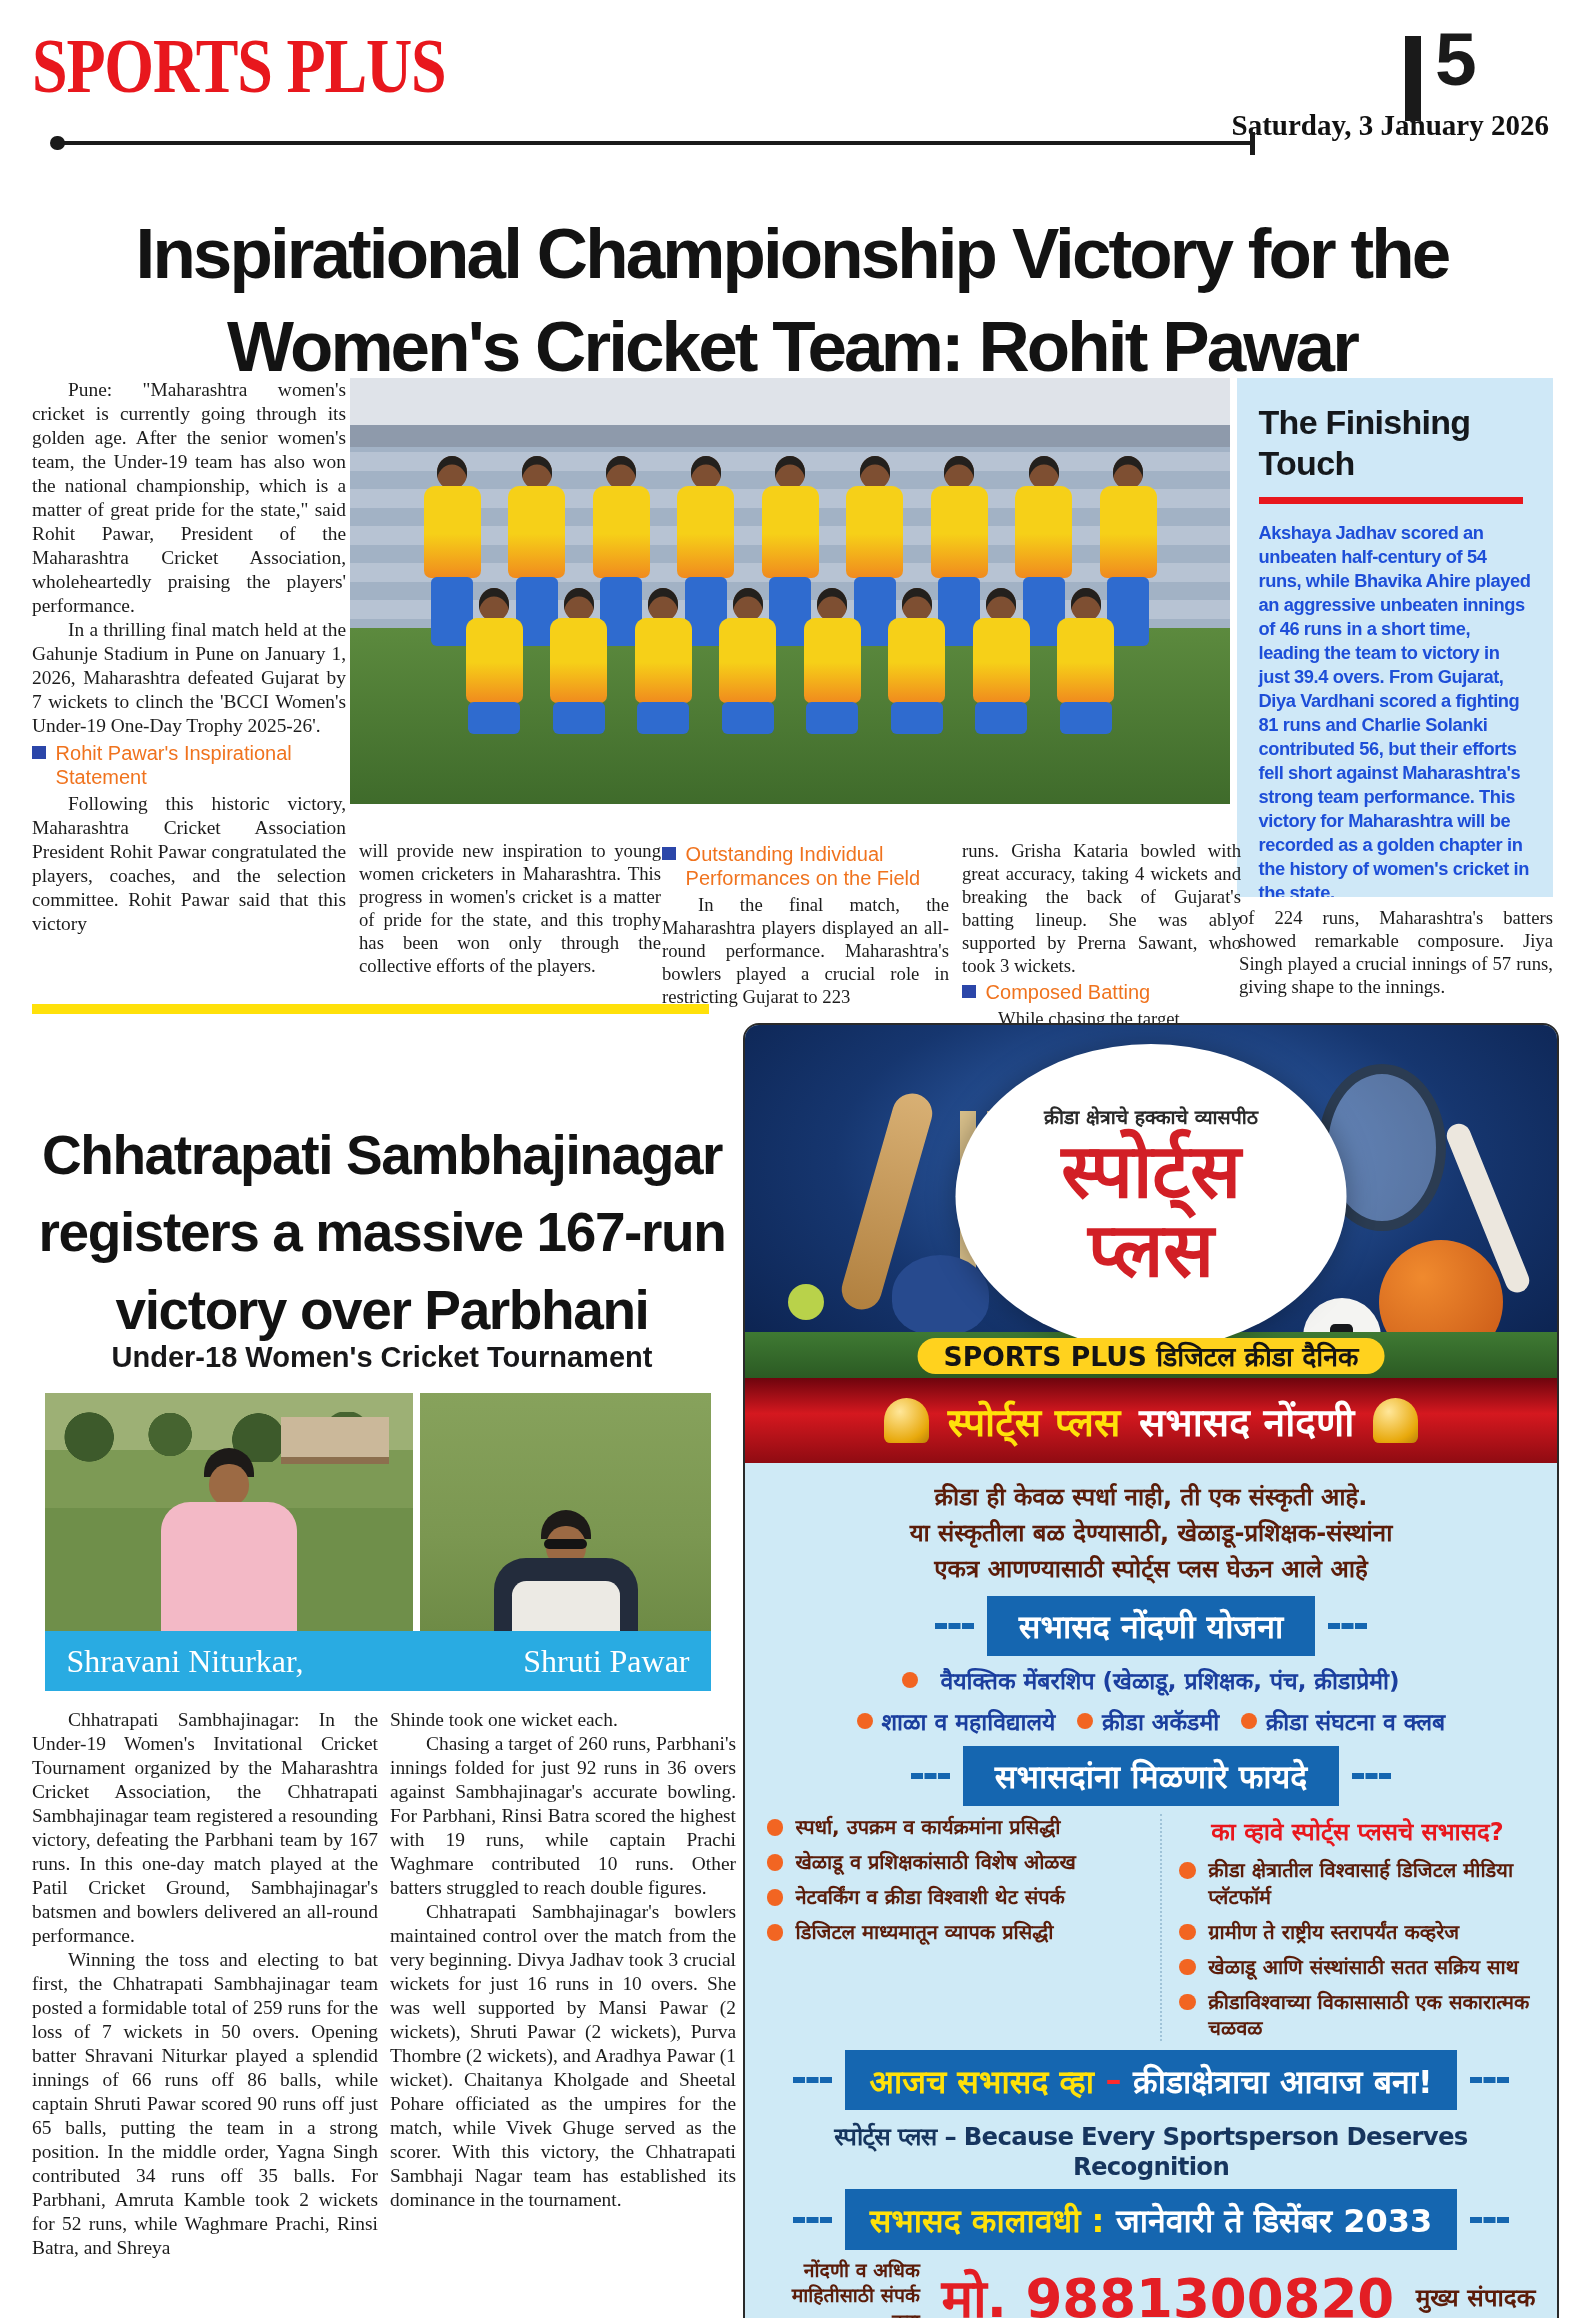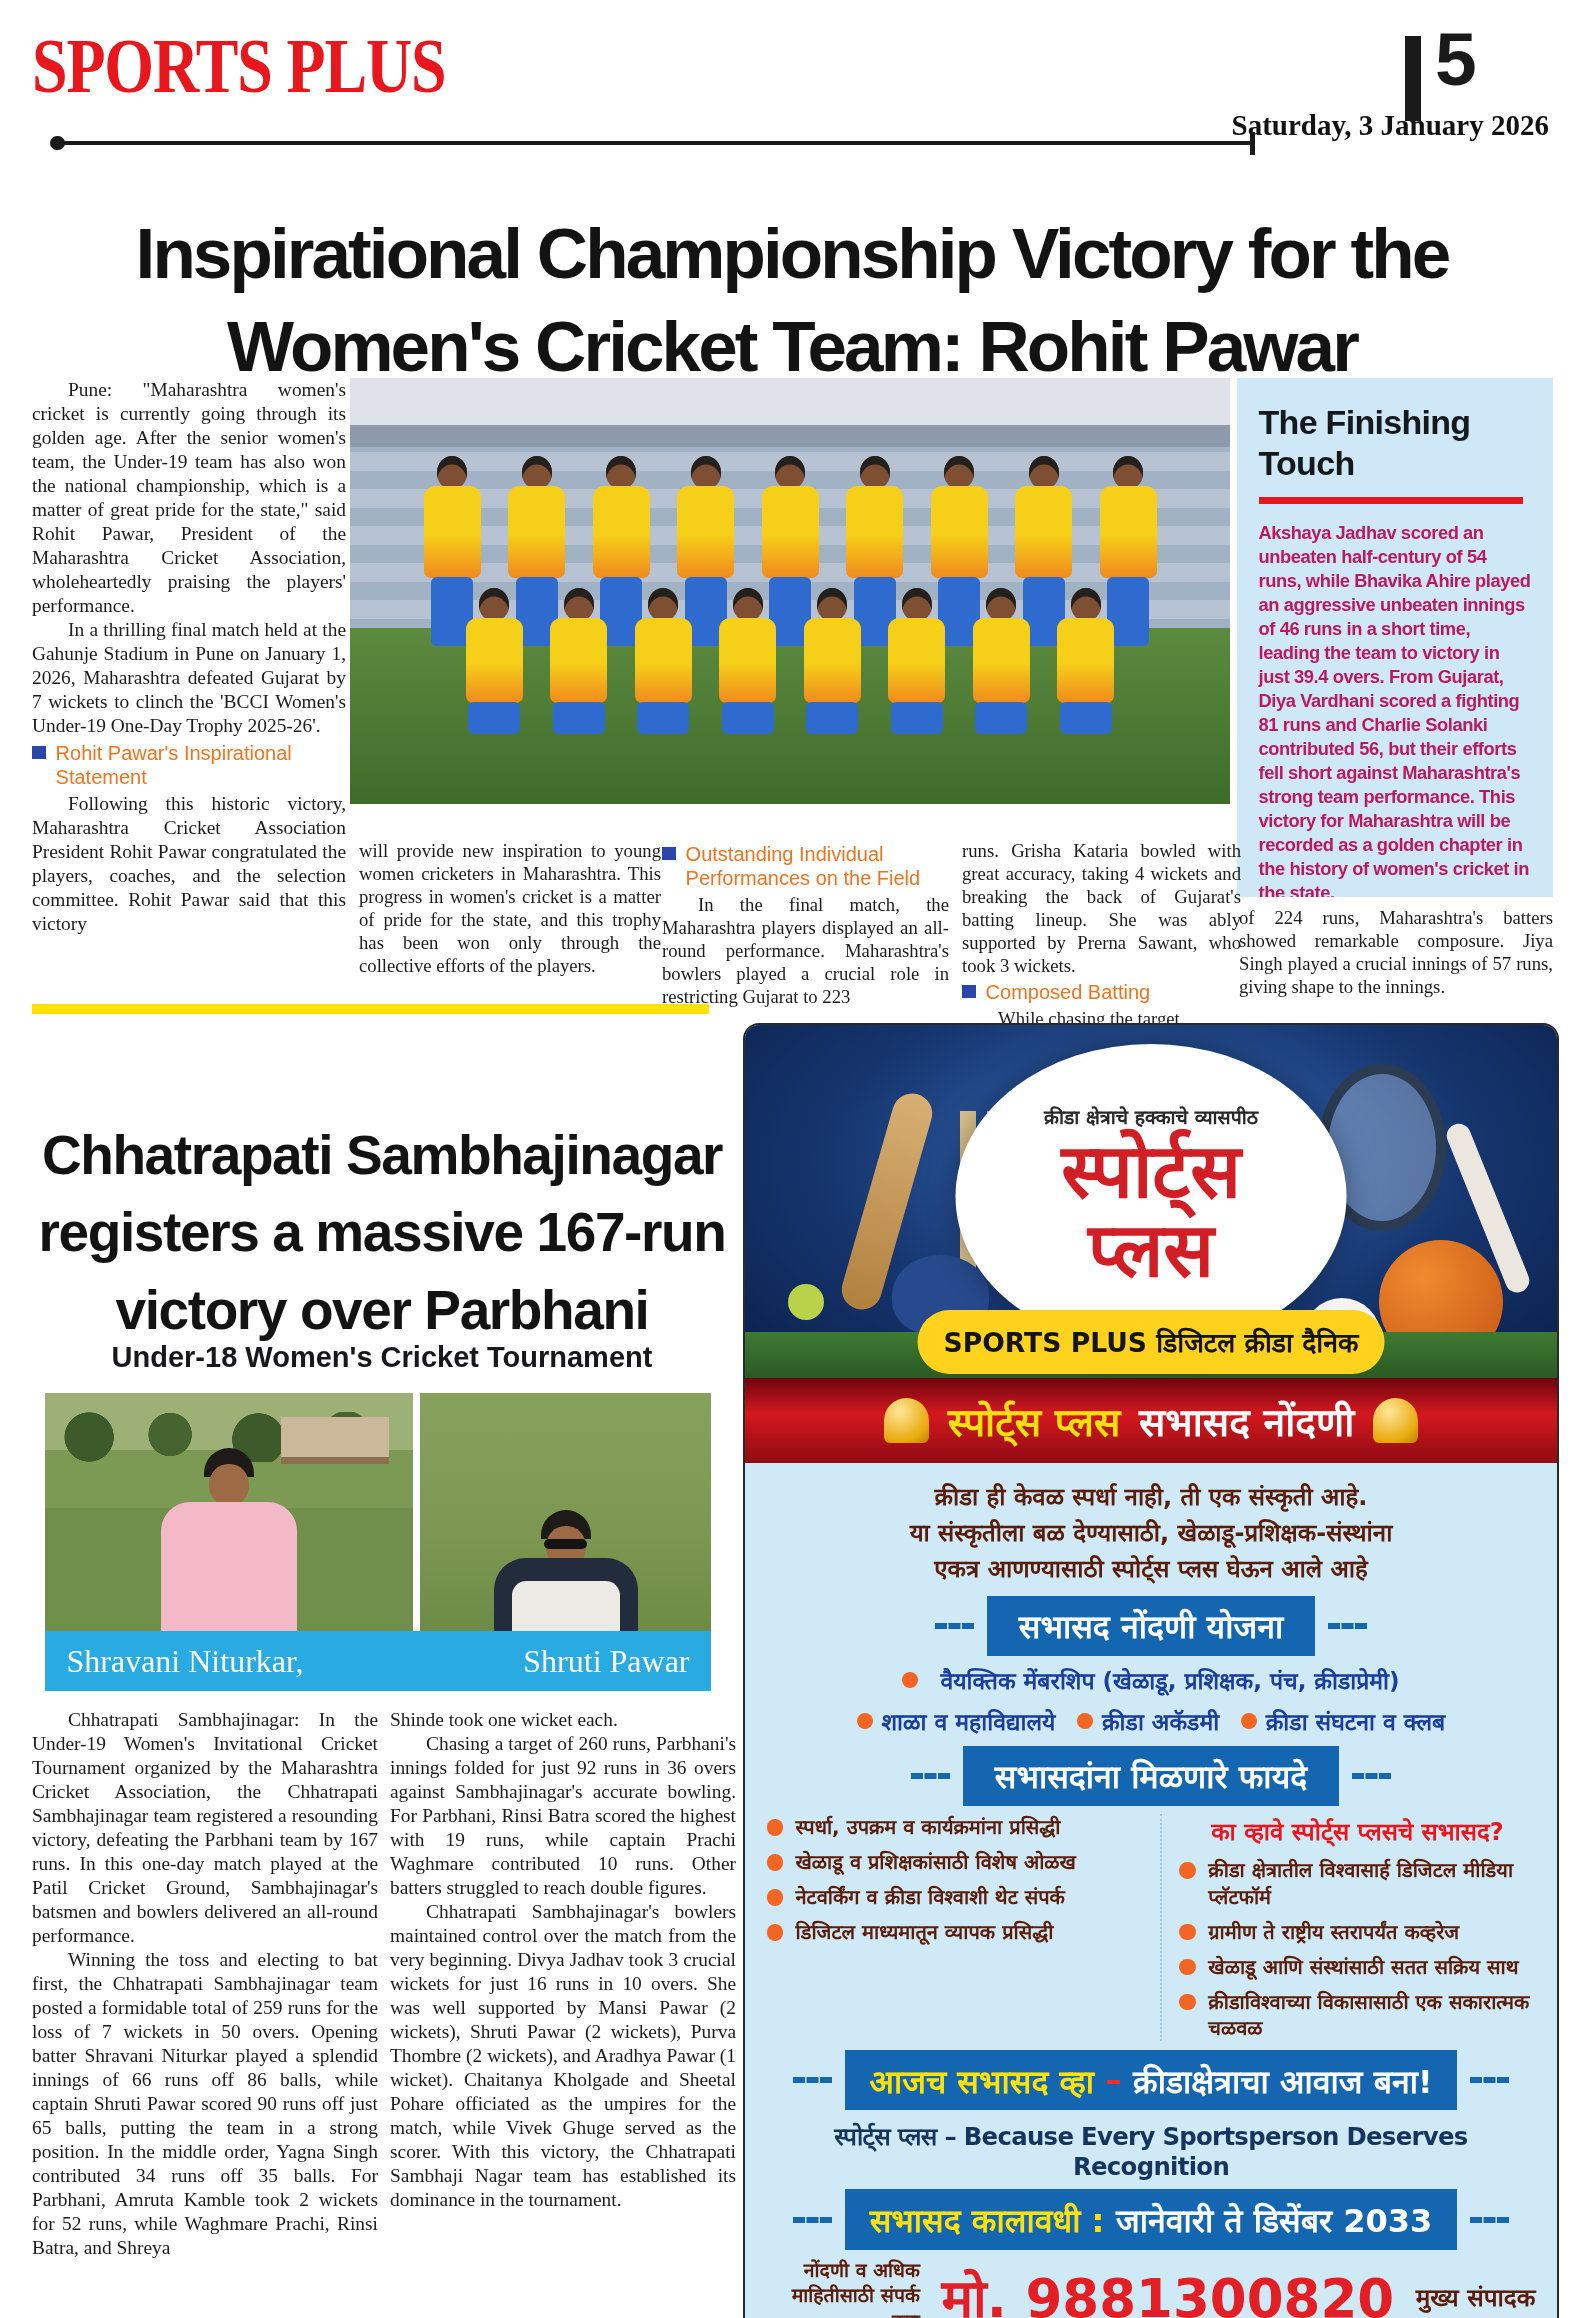--- a/index.html
+++ b/index.html
@@ -54,21 +54,21 @@
   .tp-row.front .f-torso{height:85px;}
   .tp-row.front .f-legs{height:32px;width:52px;}
 
   
   .ft-box{position:absolute;left:1237px;top:378px;width:316px;height:519px;background:#cfe8f7;
     padding:24.4px 21.5px;box-sizing:border-box;overflow:hidden;}
   .ft-title{font-family:"Liberation Sans",sans-serif;font-weight:bold;font-size:34px;
     line-height:1.18;color:#15181c;letter-spacing:-0.7px;}
   .ft-rule{height:6.5px;background:#e8171d;margin:14.4px 0 17px;width:97%;}
   .ft-body{font-family:"Liberation Sans",sans-serif;font-weight:bold;font-size:18.3px;
-    line-height:24px;color:#be185d;letter-spacing:-0.4px;text-align:left;}
+    line-height:24px;color:#1d4ed8;letter-spacing:-0.4px;text-align:left;}
 
   .ydiv{position:absolute;left:32px;top:1004px;width:677px;height:10px;background:#ffe10a;}
 
   
   .headline2{position:absolute;left:32px;top:1071px;width:700px;text-align:center;
     font-family:"Liberation Sans",sans-serif;font-weight:bold;font-size:55px;line-height:1.41;
     letter-spacing:-1.4px;color:#131313;}
   .subtitle2{position:absolute;left:32px;top:1341px;width:700px;text-align:center;
     font-family:"Liberation Sans",sans-serif;font-weight:bold;font-size:29px;color:#18181a;}
   .p2{position:absolute;top:1393px;height:238px;overflow:hidden;}
@@ -121,21 +121,21 @@
     background:radial-gradient(circle at 35% 30%,#f08a2e,#c65515);}
   .eq-foot{right:176px;top:273px;width:78px;height:78px;border-radius:50%;background:#f4f4f2;}
   .eq-foot::after{content:"";position:absolute;left:27px;top:26px;width:23px;height:23px;
     background:#16181c;border-radius:22%;}
   .oval{position:absolute;left:50%;top:18.7px;transform:translateX(-50%);width:391px;height:305px;
     background:#ffffff;border-radius:50%;display:flex;flex-direction:column;align-items:center;
     justify-content:center;gap:1.4px;z-index:2;box-shadow:0 0 29px rgba(0,0,0,.35);}
   .oval-tag{font-weight:bold;font-size:19.4px;color:#2a2a2a;}
   .oval-logo{font-weight:bold;font-size:75px;line-height:1.04;color:#d21f26;}
   .pill{position:absolute;left:50%;bottom:4.3px;transform:translateX(-50%);background:#ffd21e;
-    border-radius:33px;padding:14px 26px;font-weight:bold;font-size:26.6px;color:#141414;z-index:3;
+    border-radius:33px;padding:0 26px;font-weight:bold;font-size:26.6px;color:#141414;z-index:3;
     white-space:nowrap;}
   .ad-banner-red{position:relative;height:85px;flex:0 0 auto;display:flex;align-items:center;
     justify-content:center;gap:18.7px;
     background:linear-gradient(180deg,#6e040d,#d5181f 42%,#8f0b12);}
   .bell{width:45px;height:45px;border-radius:50% 50% 14% 14%;
     background:radial-gradient(circle at 35% 30%,#ffe79a,#e8a90c 70%,#b97f06);}
   .bry{color:#ffe10a;font-weight:bold;font-size:39px;white-space:nowrap;}
   .brw{color:#ffffff;font-weight:bold;font-size:39px;white-space:nowrap;}
   .ad-content{flex:1;display:flex;flex-direction:column;gap:8.6px;padding:16px 21.5px 11.5px;
     background:#cfeaf6;overflow:hidden;}

